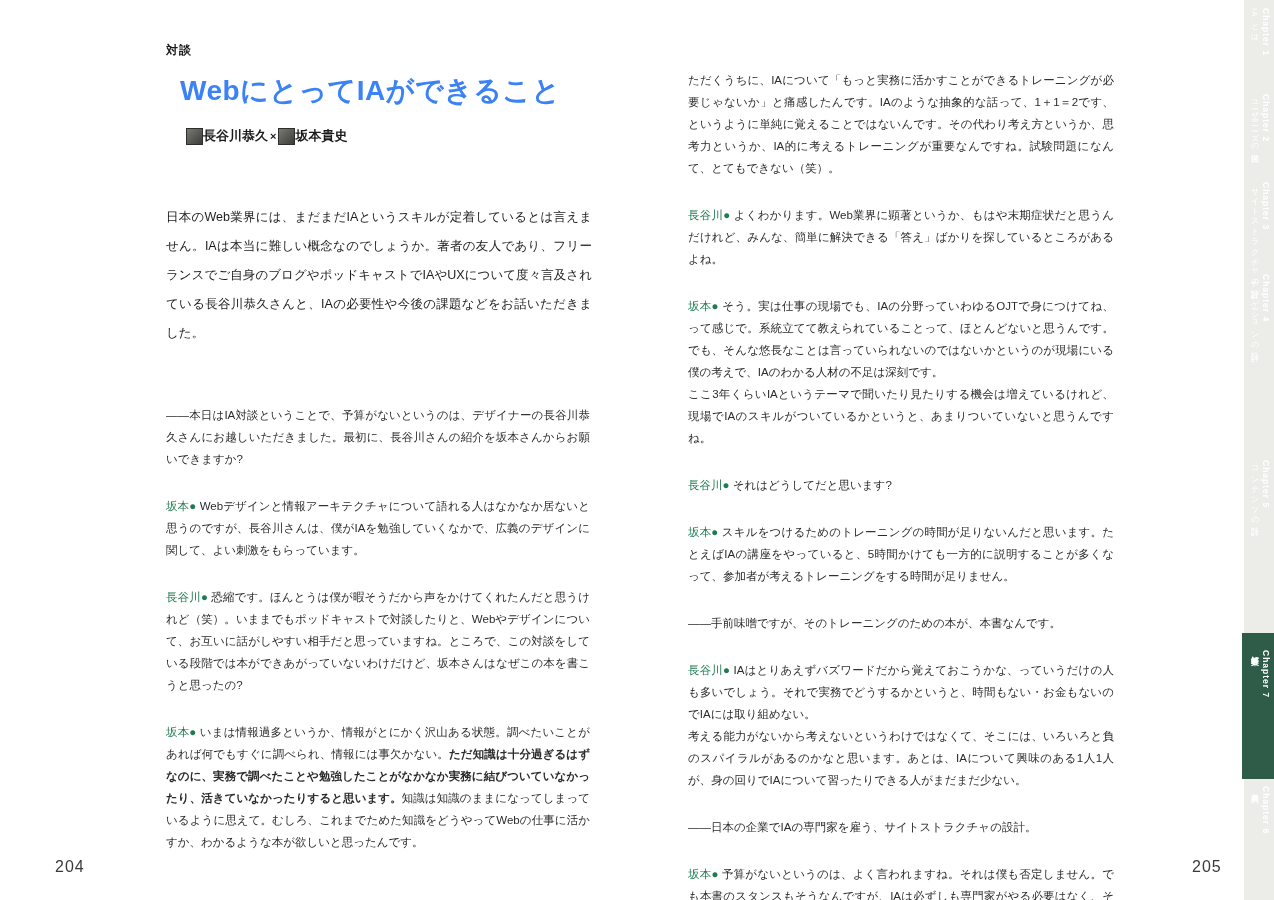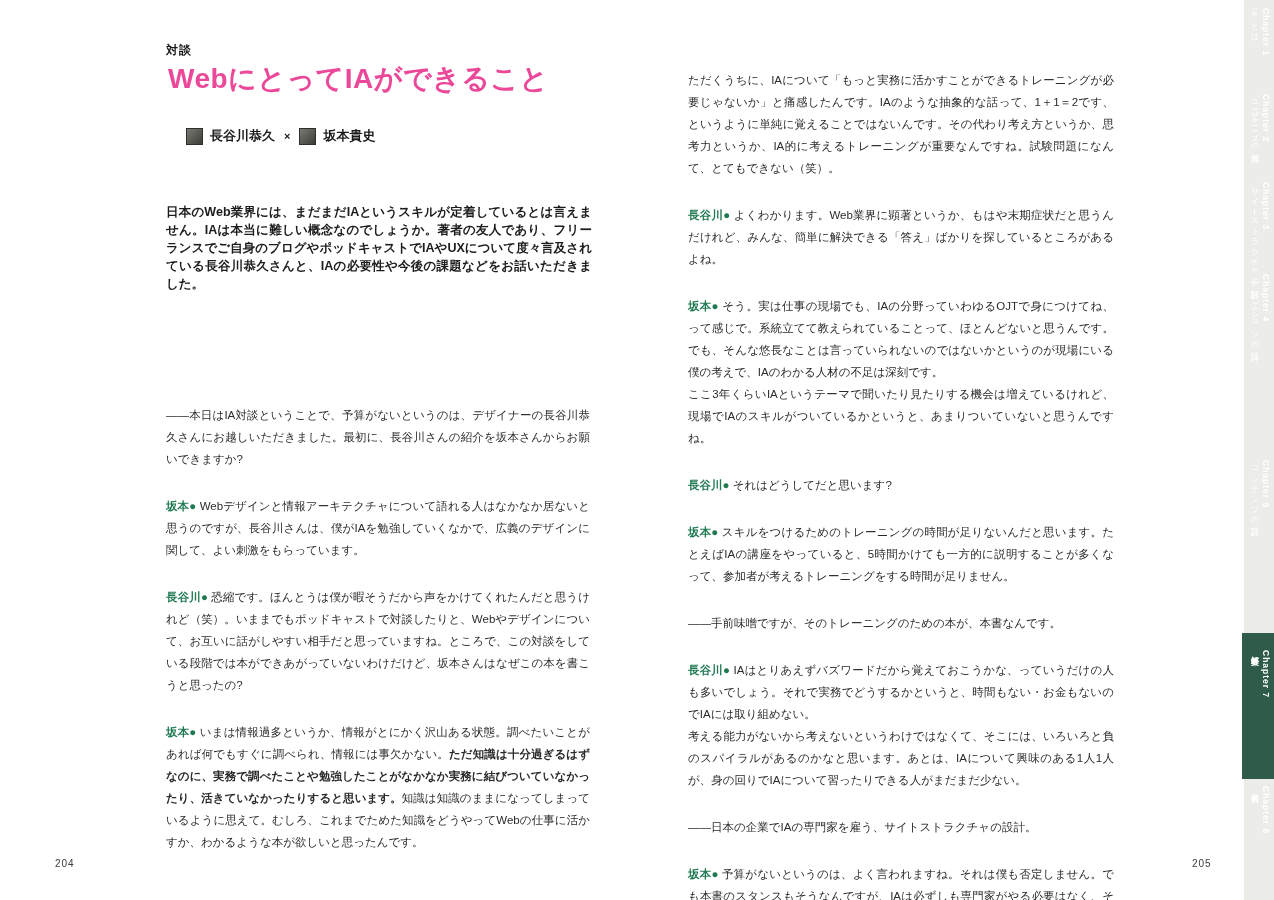--- a/index.html
+++ b/index.html
@@ -7,39 +7,39 @@
     width:1274px;height:900px;position:relative;overflow:hidden;
     background:#ffffff;
     font-family:"Liberation Sans","DejaVu Sans",sans-serif;
     color:#2b2b2b;
     -webkit-font-smoothing:antialiased;
   }
   .spread{position:absolute;inset:0;background:#fff;}
 
   
   .kicker{position:absolute;left:166px;top:42px;font-size:12px;font-weight:bold;color:#1a1a1a;letter-spacing:1px;text-align:right;}
-  .title{position:absolute;left:164px;top:56px;margin:4px;font-size:28px;font-weight:bold;color:#ec4899;letter-spacing:.5px;}
-  .authors{position:absolute;left:166px;top:127px;height:18px;display:flex;align-items:center;gap:7px;font-size:13px;font-weight:bold;color:#1a1a1a;padding-left:20px;}
+  .title{position:absolute;left:164px;top:56px;margin:16px;font-size:28px;font-weight:bold;color:#3b82f6;letter-spacing:.5px;}
+  .authors{position:absolute;left:166px;top:127px;height:18px;display:flex;align-items:center;font-size:13px;font-weight:bold;color:#1a1a1a;padding-left:20px;}
   .avatar{width:15px;height:15px;display:inline-block;background:linear-gradient(135deg,#7a7a74,#3c3c38);border:1px solid #2e2e2a;}
   .authors .x{font-size:11px;font-weight:bold;margin:0 2px;}
-  .intro{position:absolute;left:166px;top:203px;width:426px;margin:0;font-size:12.5px;font-weight:bold;line-height:18px;color:#1c1c1c;text-align:justify;}
+  .intro{position:absolute;left:166px;top:203px;width:426px;margin:0;font-size:12.5px;font-weight:normal;line-height:29px;color:#1c1c1c;text-align:justify;}
   .sec-heading{position:absolute;left:165px;top:379px;margin:0;font-size:16.5px;font-weight:bold;letter-spacing:.5px;}
 
   
   .blocks{position:absolute;font-size:11.5px;line-height:22px;text-align:justify;color:#2b2b2b;}
   #blocks-left{left:166px;top:404px;width:424px;}
   #blocks-right{left:688px;top:69px;width:426px;}
   .para{margin:25px 0 0 0;}
   .para:first-child{margin-top:0;}
   .para.cont{margin-top:0;}
-  .speaker{font-weight:bold;}
+  .speaker{font-weight:normal;}
   b{font-weight:bold;}
 
   
-  .pagenum{position:absolute;top:858px;font-size:10px;color:#3a3a3a;letter-spacing:1px;}
+  .pagenum{position:absolute;top:858px;font-size:16px;color:#3a3a3a;letter-spacing:1px;}
   .pagenum.left{left:55px;}
   .pagenum.right{left:1192px;}
 
   
   .tabstrip-bg{position:absolute;left:1244px;top:0;width:30px;height:900px;background:#ecece9;}
   .tab{position:absolute;left:1246px;width:26px;color:#ffffff;
        writing-mode:vertical-rl;text-orientation:mixed;
        font-size:8px;line-height:11px;letter-spacing:1px;white-space:nowrap;}
   .tab .ch{font-weight:bold;font-size:8.5px;}
   .tab .sub{font-size:8px;}

